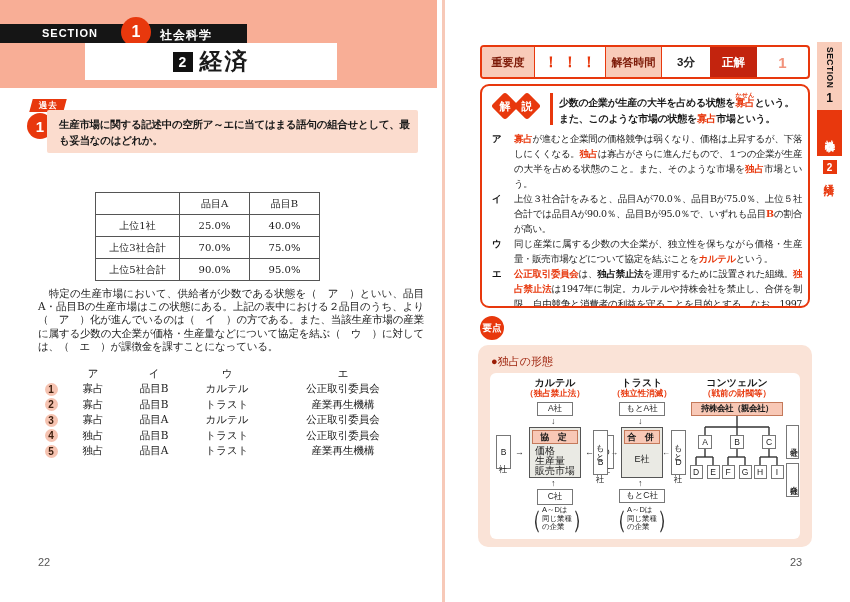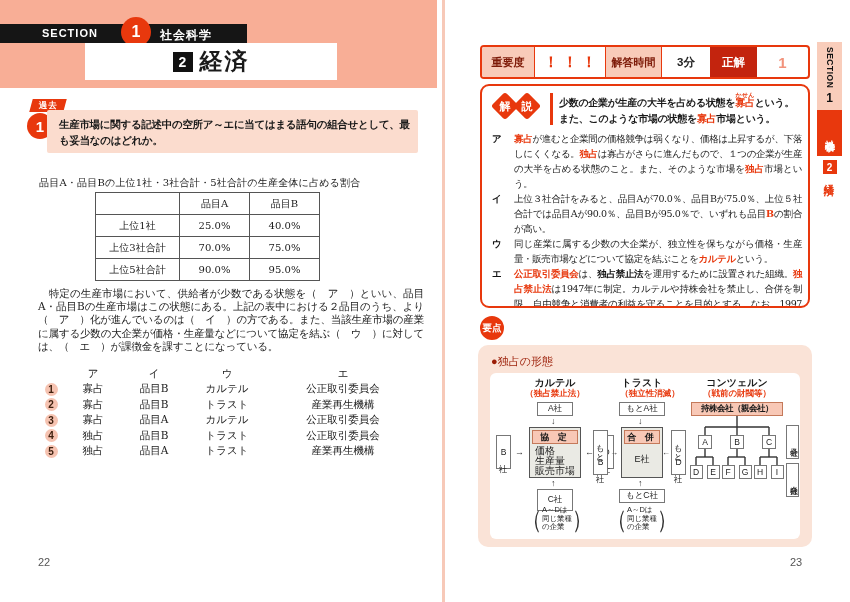--- a/index.html
+++ b/index.html
@@ -69,21 +69,20 @@
   </div>
   <div class="abs" style="left:27px;top:113px;width:26px;height:26px;border-radius:50%;background:#e8380d;
               display:flex;align-items:center;justify-content:center;">
     <span style="color:#fff;font-weight:bold;font-size:15px;">1</span>
   </div>
   <div class="abs" style="left:47px;top:110px;width:371px;height:43px;background:#fbdcce;border-radius:2px;
               display:flex;align-items:center;">
     <div style="padding:0 8px 0 12px;font-weight:bold;font-size:10.5px;line-height:16px;letter-spacing:-0.3px;">生産市場に関する記述中の空所ア～エに当てはまる語句の組合せとして、最も妥当なのはどれか。</div>
   </div>
 
-  <div class="abs serif" style="left:39px;top:176px;font-size:10px;letter-spacing:0.2px;">品目A・品目Bの上位1社・3社合計・5社合計の生産全体に占める割合</div>
   <table class="abs qtable serif" style="left:95px;top:192px;width:225px;">
     <tbody>
         <tr>
       <th style="width:85px;"></th>
       <th style="width:70px;">品目A</th>
       <th style="width:70px;">品目B</th>
     </tr>
     <tr>
       <td>上位1社</td>
       <td>25.0%</td>
@@ -250,35 +249,35 @@
       </div>
       <div class="abs dgbox vert" style="left:6px;top:62px;width:15px;height:34px;font-size:8.5px;">
         <span class="vert">B社</span>
       </div>
       <span class="arrow" style="left:25px;top:75px;">→</span>
       <div class="abs dgbox vert" style="left:109px;top:62px;width:15px;height:34px;font-size:8.5px;">
         <span class="vert">D社</span>
       </div>
       <span class="arrow" style="left:95px;top:75px;">←</span>
       <span class="arrow" style="left:61px;top:106px;">↑</span>
-      <div class="abs dgbox" style="left:47px;top:116px;width:36px;height:22px;">
+      <div class="abs dgbox" style="left:47px;top:116px;width:36px;height:16px;">
         <span>C社</span>
       </div>
       <div class="abs bignote" style="left:25px;top:133px;width:84px;">
         <span class="paren">（</span>
         <span style="text-align:left;">
           <div>A～Dは</div>
           <div>同じ業種</div>
           <div>の企業</div>
         </span>
         <span class="paren">）</span>
       </div>
 
       <div class="abs dgtitle" style="left:112px;top:3px;width:80px;">トラスト</div>
-      <div class="abs dgsub" style="left:108px;top:15px;width:104px;">（独立性消滅）</div>
+      <div class="abs dgsub" style="left:100px;top:15px;width:104px;">（独立性消滅）</div>
       <div class="abs dgbox" style="left:129px;top:29px;width:46px;height:14px;">
         <span>もとA社</span>
       </div>
       <span class="arrow" style="left:148px;top:44px;">↓</span>
       <div class="abs centerbox" style="left:131px;top:54px;width:42px;height:51px;">
         <div class="pinkhdr">合 併</div>
         <div style="font-size:9px;text-align:center;margin-top:9px;">E社</div>
       </div>
       <div class="abs dgbox vert" style="left:103px;top:57px;width:15px;height:45px;font-size:8.5px;">
         <span class="vert">もとB社</span>

